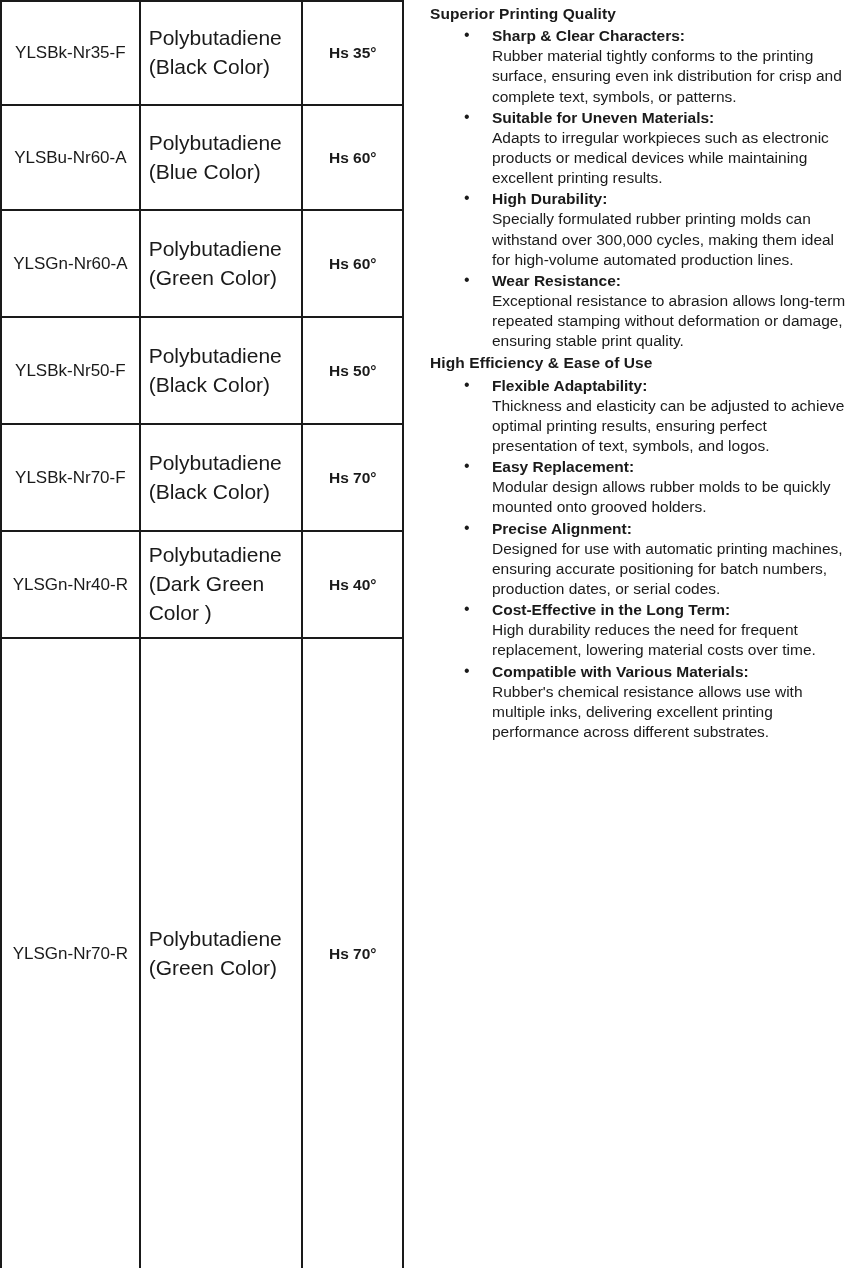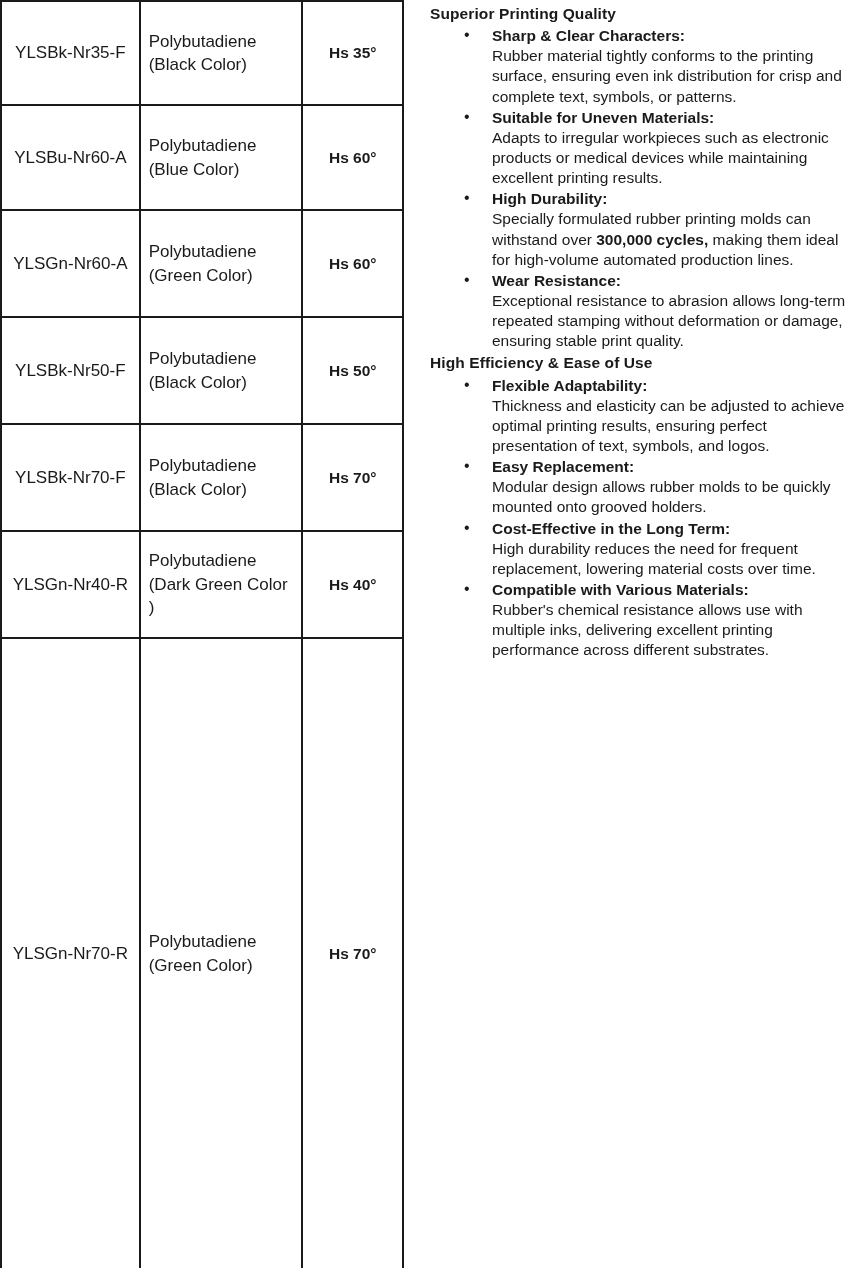--- a/index.html
+++ b/index.html
@@ -40,21 +40,21 @@
     box-sizing: border-box;
   }
   td.code {
     width: 138px;
     font-size: 17px;
     text-align: center;
     padding-left: 10px;
   }
   td.material {
     width: 162px;
-    font-size: 17px;
+    font-size: 21px;
     line-height: 1.38;
     text-align: left;
     padding-left: 10px;
   }
   td.hardness {
     width: 100px;
     font-size: 15.5px;
     font-weight: bold;
     text-align: center;
   }
@@ -105,21 +105,21 @@
     line-height: 1.30;
   }
   .item-title {
     font-weight: bold;
     display: block;
   }
   .item-body {
     display: block;
   }
   .item-body b {
-    font-weight: bold;
+    font-weight: normal;
   }
 </style>
 </head>
 <body>
 
 <div class="page">
 
   <div class="table-wrap">
     <table class="spec">
       <tbody>
@@ -190,20 +190,24 @@
     <ul class="bullets">
       <li>
         <span class="item-title">Flexible Adaptability:</span>
         <span class="item-body">Thickness and elasticity can be adjusted to achieve optimal printing results, ensuring perfect presentation of text, symbols, and logos.</span>
       </li>
       <li>
         <span class="item-title">Easy Replacement:</span>
         <span class="item-body">Modular design allows rubber molds to be quickly mounted onto grooved holders.</span>
       </li>
       <li>
+        <span class="item-title">Precise Alignment:</span>
+        <span class="item-body">Designed for use with automatic printing machines, ensuring accurate positioning for batch numbers, production dates, or serial codes.</span>
+      </li>
+      <li>
         <span class="item-title">Cost-Effective in the Long Term:</span>
         <span class="item-body">High durability reduces the need for frequent replacement, lowering material costs over time.</span>
       </li>
       <li>
         <span class="item-title">Compatible with Various Materials:</span>
         <span class="item-body">Rubber's chemical resistance allows use with multiple inks, delivering excellent printing performance across different substrates.</span>
       </li>
     </ul>
 
   </div>

